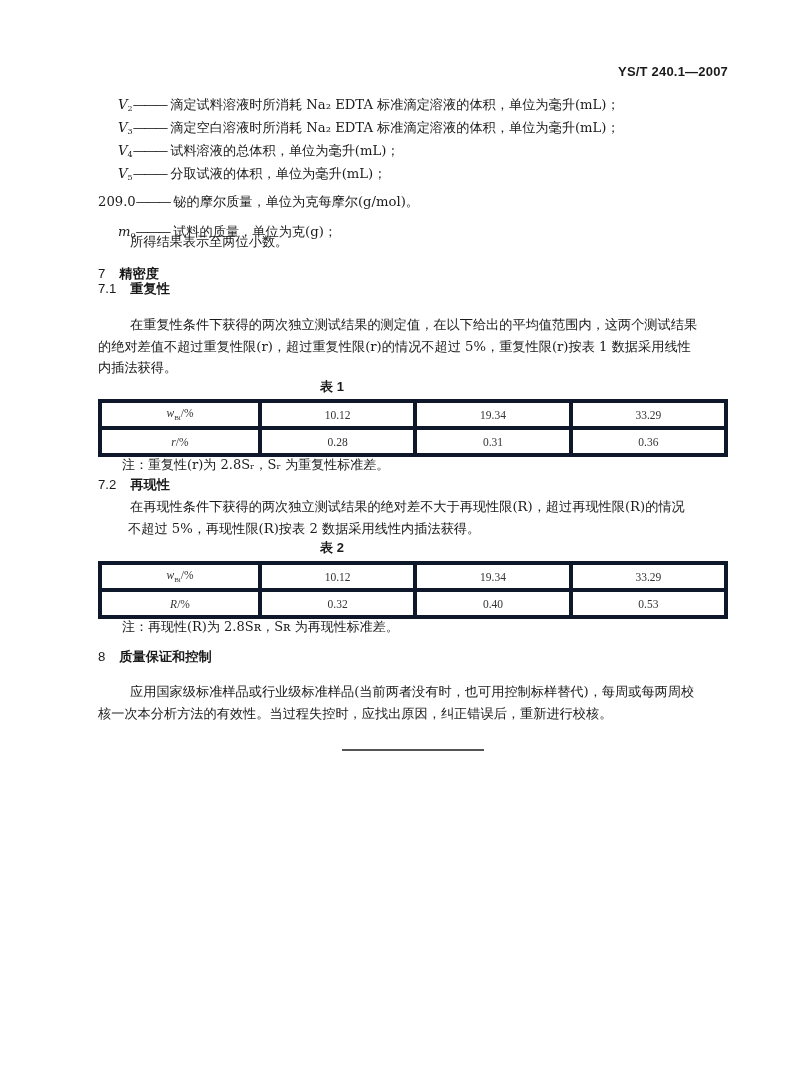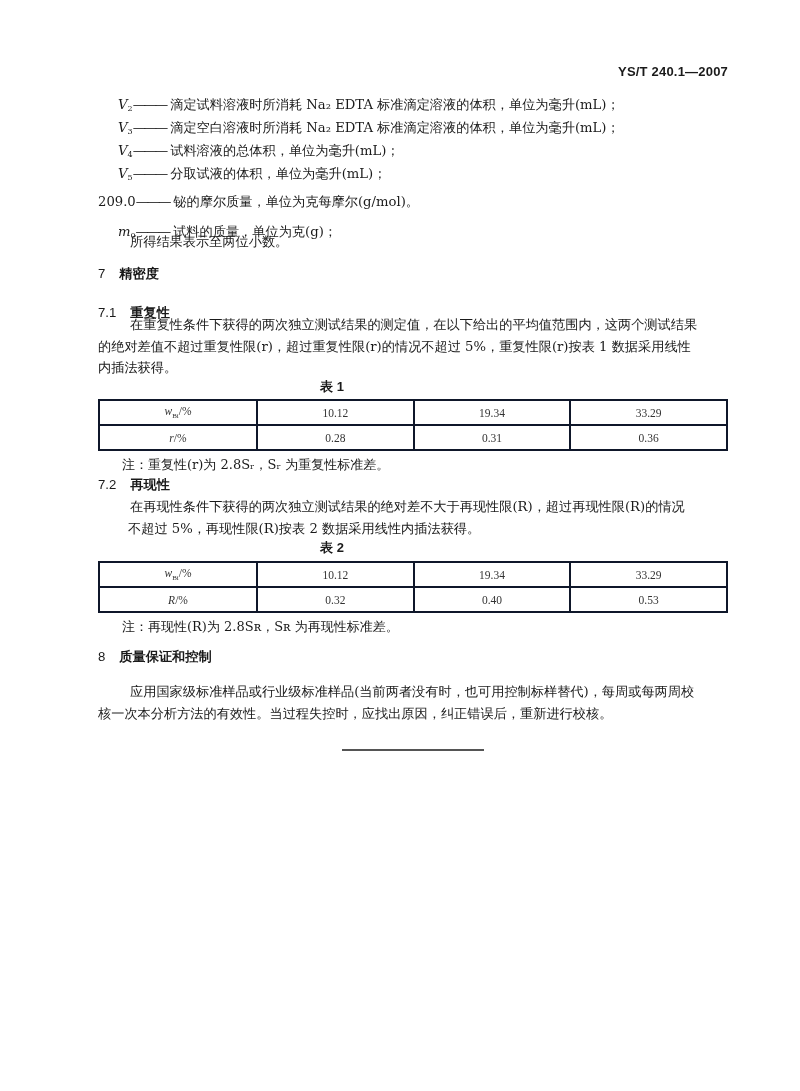--- a/index.html
+++ b/index.html
@@ -15,21 +15,21 @@
   .line { position: absolute; font-size: 13.2px; white-space: nowrap; line-height: 20px; }
   .sym { font-style: italic; display: inline-block; min-width: 0; }
   .sym sub { font-size: 8px; font-style: normal; vertical-align: -2px; }
   .dash { letter-spacing: -2px; margin-right: 4px; }
   .heading { font-family: "Liberation Sans", "DejaVu Sans", sans-serif; font-weight: bold; font-size: 13.2px; }
   .hnum { display: inline-block; margin-right: 14px; font-weight: normal; }
   .tcap { position: absolute; left: 0; width: 664px; text-align: center; font-family: Liberation Sans, sans-serif;
           font-weight: bold; font-size: 13px; }
   table.data { position: absolute; left: 98px; width: 630px; border-collapse: collapse; font-size: 11.5px;
                font-family: "Liberation Serif", serif; table-layout: fixed; }
-  table.data td { border: 2px solid #0f172a; height: 23px; text-align: center; padding: 0; color: #333; }
+  table.data td { border: 4px solid #0f172a; height: 23px; text-align: center; padding: 0; color: #333; }
   table.data td.rowhead { font-style: italic; width: 156px; }
   table.data td.rowhead sub { font-size: 7px; font-style: normal; }
   table.data { border: 1.5px solid #111; }
   .note { position: absolute; left: 122px; font-size: 13px; white-space: nowrap; }
   .endrule { position: absolute; left: 342px; top: 749px; width: 142px; height: 2px; background: #555; }
 </style>
 </head>
 <body>
 
 <div class="page">
@@ -55,21 +55,21 @@
       <span class="sym"><span>m</span><sub>0</sub></span><span class="dash">———</span><span>试料的质量，单位为克(g)；</span>
     </div>
     <div class="line" style="left:98px; top:192px;text-align:center;">
       <span>209.0</span><span class="dash">———</span><span>铋的摩尔质量，单位为克每摩尔(g/mol)。</span>
     </div>
     <div class="line" style="left:130px; top:232px;">所得结果表示至两位小数。</div>
 
     <div class="line heading" style="left:98px; top:264px;text-align:center;">
       <span class="hnum">7</span><span>精密度</span>
     </div>
-    <div class="line heading" style="left:98px; top:303px;">
+    <div class="line heading" style="left:98px; top:279px;">
       <span class="hnum">7.1</span><span>重复性</span>
     </div>
     <div class="line" style="left:130px; top:315px;">在重复性条件下获得的两次独立测试结果的测定值，在以下给出的平均值范围内，这两个测试结果</div>
     <div class="line" style="left:98px; top:337px;">的绝对差值不超过重复性限(r)，超过重复性限(r)的情况不超过 5%，重复性限(r)按表 1 数据采用线性</div>
     <div class="line" style="left:98px; top:358px;">内插法获得。</div>
 
     <div class="tcap" style="top:378px;">表 1</div>
     <table class="data" style="top:399px;">
       <tbody>
           <tr>

